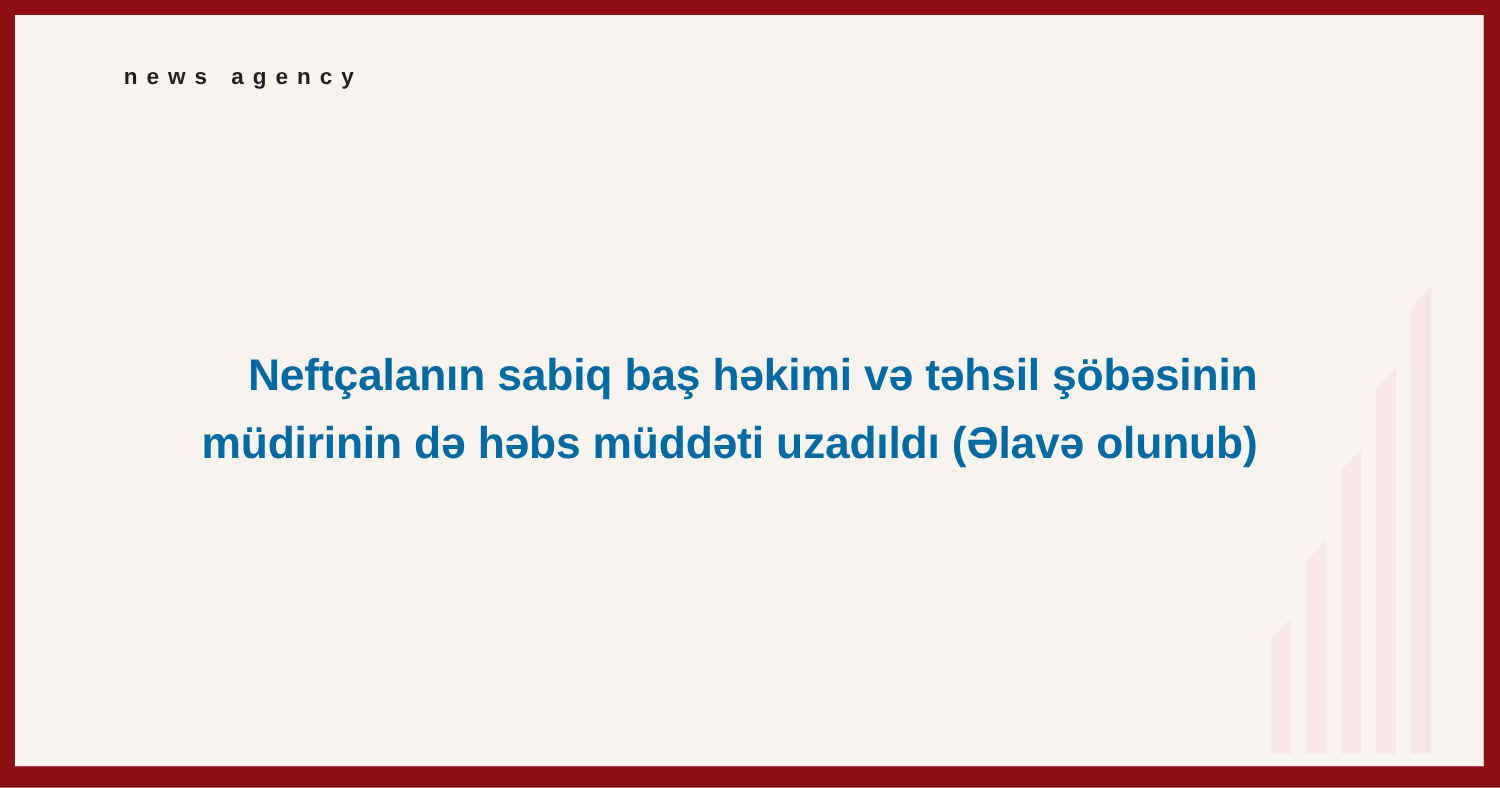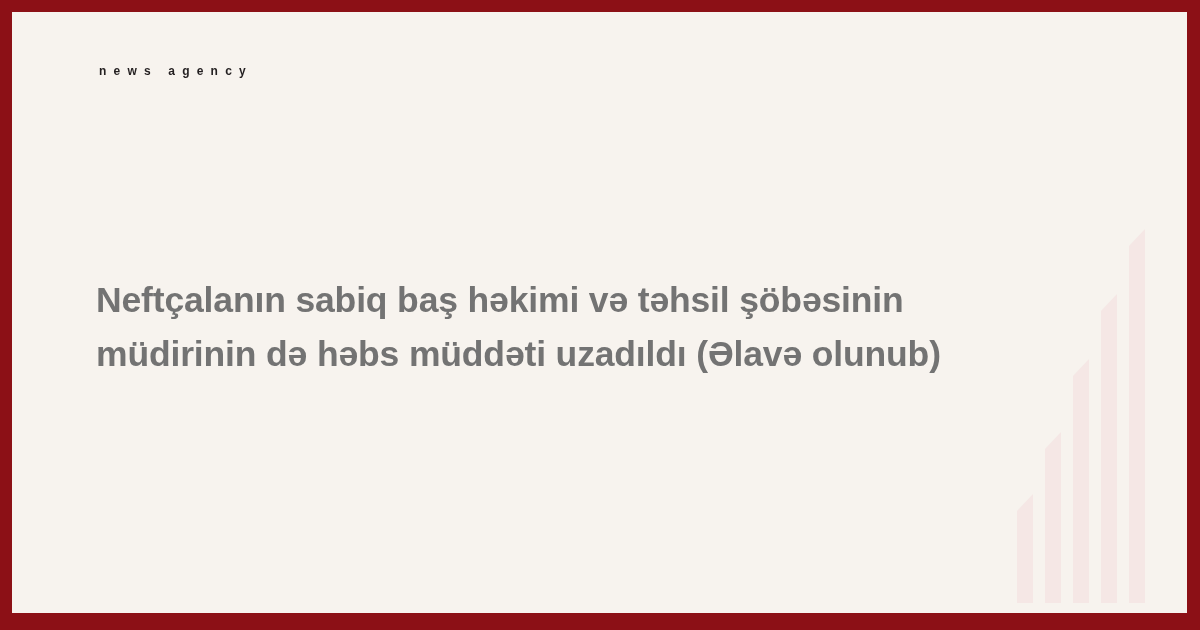--- a/index.html
+++ b/index.html
@@ -71,42 +71,43 @@
     font-family: "Liberation Sans", sans-serif;
     font-size: 66px;
     font-weight: 400;
     letter-spacing: -1.5px;
     line-height: 0.82;
     color: #8e1118;
     white-space: nowrap;
   }
 
   .logo-tagline {
-    margin-top: 19px;
+    margin-top: 6px;
     margin-left: 3px;
     font-family: "Liberation Sans", sans-serif;
-    font-size: 12px;
+    font-size: 18px;
     font-weight: 700;
     letter-spacing: 7.2px;
     color: #231f20;
     white-space: nowrap;
   }
 
   
   .headline {
     position: absolute;
     left: 84px;
     top: 262px;
     width: 910px;
     font-family: "Liberation Sans", sans-serif;
     font-size: 35.5px;
     font-weight: 700;
     line-height: 1.52;
     letter-spacing: -0.15px;
-    color: #737373;
+    color: #0369a1;
+    text-align: right;
   }
 </style>
 </head>
 <body>
 
 <div class="card">
   <div class="canvas">
 
     <div class="deco-bars">
       <svg viewBox="0 0 180 445" preserveAspectRatio="none" aria-hidden="true">

